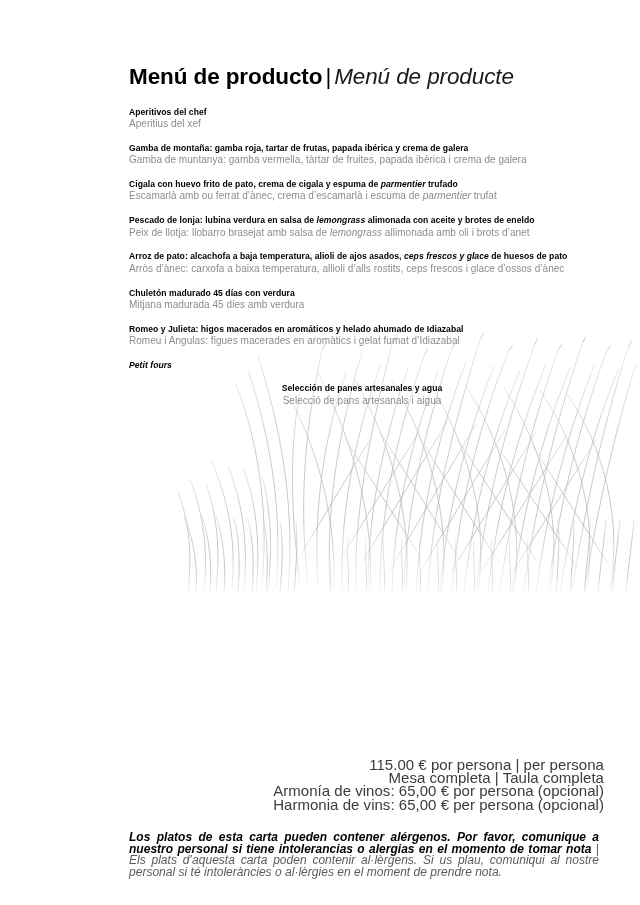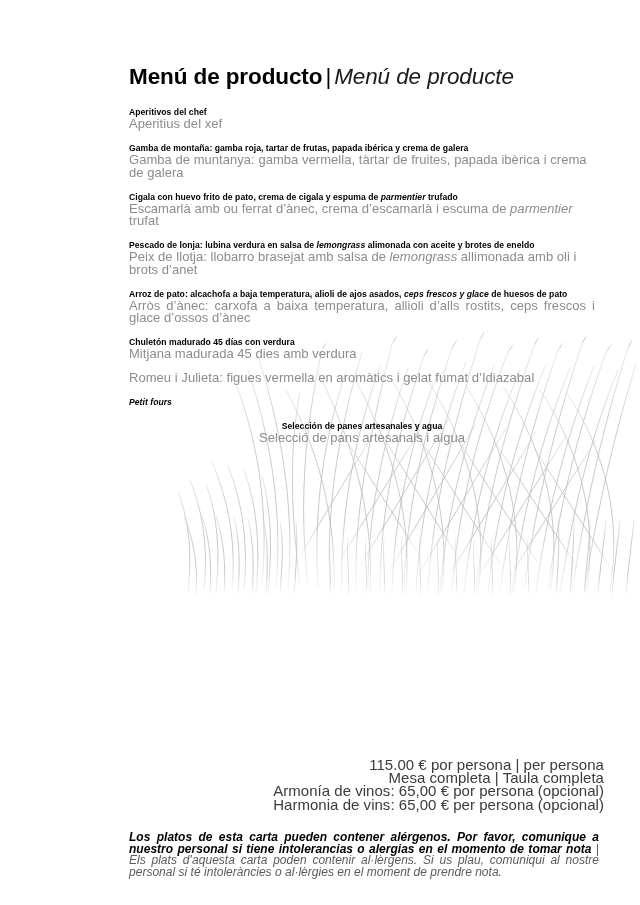--- a/index.html
+++ b/index.html
@@ -77,21 +77,21 @@
   .course:last-child { margin-bottom: 0; text-align: center; }
 
   .course-es {
     font-size: 8.6px;
     font-weight: bold;
     color: #000;
     line-height: 12.2px;
     letter-spacing: 0.04px;
   }
   .course-ca {
-    font-size: 13px;
+    font-size: 10px;
     font-weight: normal;
     color: #8c8c8c;
     line-height: 12.4px;
     letter-spacing: 0.04px;
   }
   .course-ca.justify {
     text-align: justify;
   }
   .course-es i, .course-ca i {
     font-style: italic;
@@ -281,21 +281,22 @@
         </div>
         <div class="course">
           <div class="course-es"><span>Arroz de pato: alcachofa a baja temperatura, alioli de ajos asados, </span><i>ceps frescos y glace</i><span> de huesos de pato</span></div>
           <div class="course-ca justify"><span>Arròs d’ànec: carxofa a baixa temperatura, allioli d’alls rostits, ceps frescos i glace d’ossos d’ànec</span></div>
         </div>
         <div class="course">
           <div class="course-es"><span>Chuletón madurado 45 días con verdura</span></div>
           <div class="course-ca"><span>Mitjana madurada 45 dies amb verdura</span></div>
         </div>
         <div class="course">
-          <div class="course-ca"><span>Romeu i Julieta: figues vermella en aromàtics i gelat fumat d’Idiazabal</span></div>
+          <div class="course-es"><span>Romeo y Julieta: higos macerados en aromáticos y helado ahumado de Idiazabal</span></div>
+          <div class="course-ca"><span>Romeu i Angulas: figues macerades en aromàtics i gelat fumat d’Idiazabal</span></div>
         </div>
         <div class="course">
           <div class="course-es italic-only"><span>Petit fours</span></div>
         </div>
         <div class="course">
           <div class="course-es"><span>Selección de panes artesanales y agua</span></div>
           <div class="course-ca"><span>Selecció de pans artesanals i aigua</span></div>
         </div>
       </div>
 

